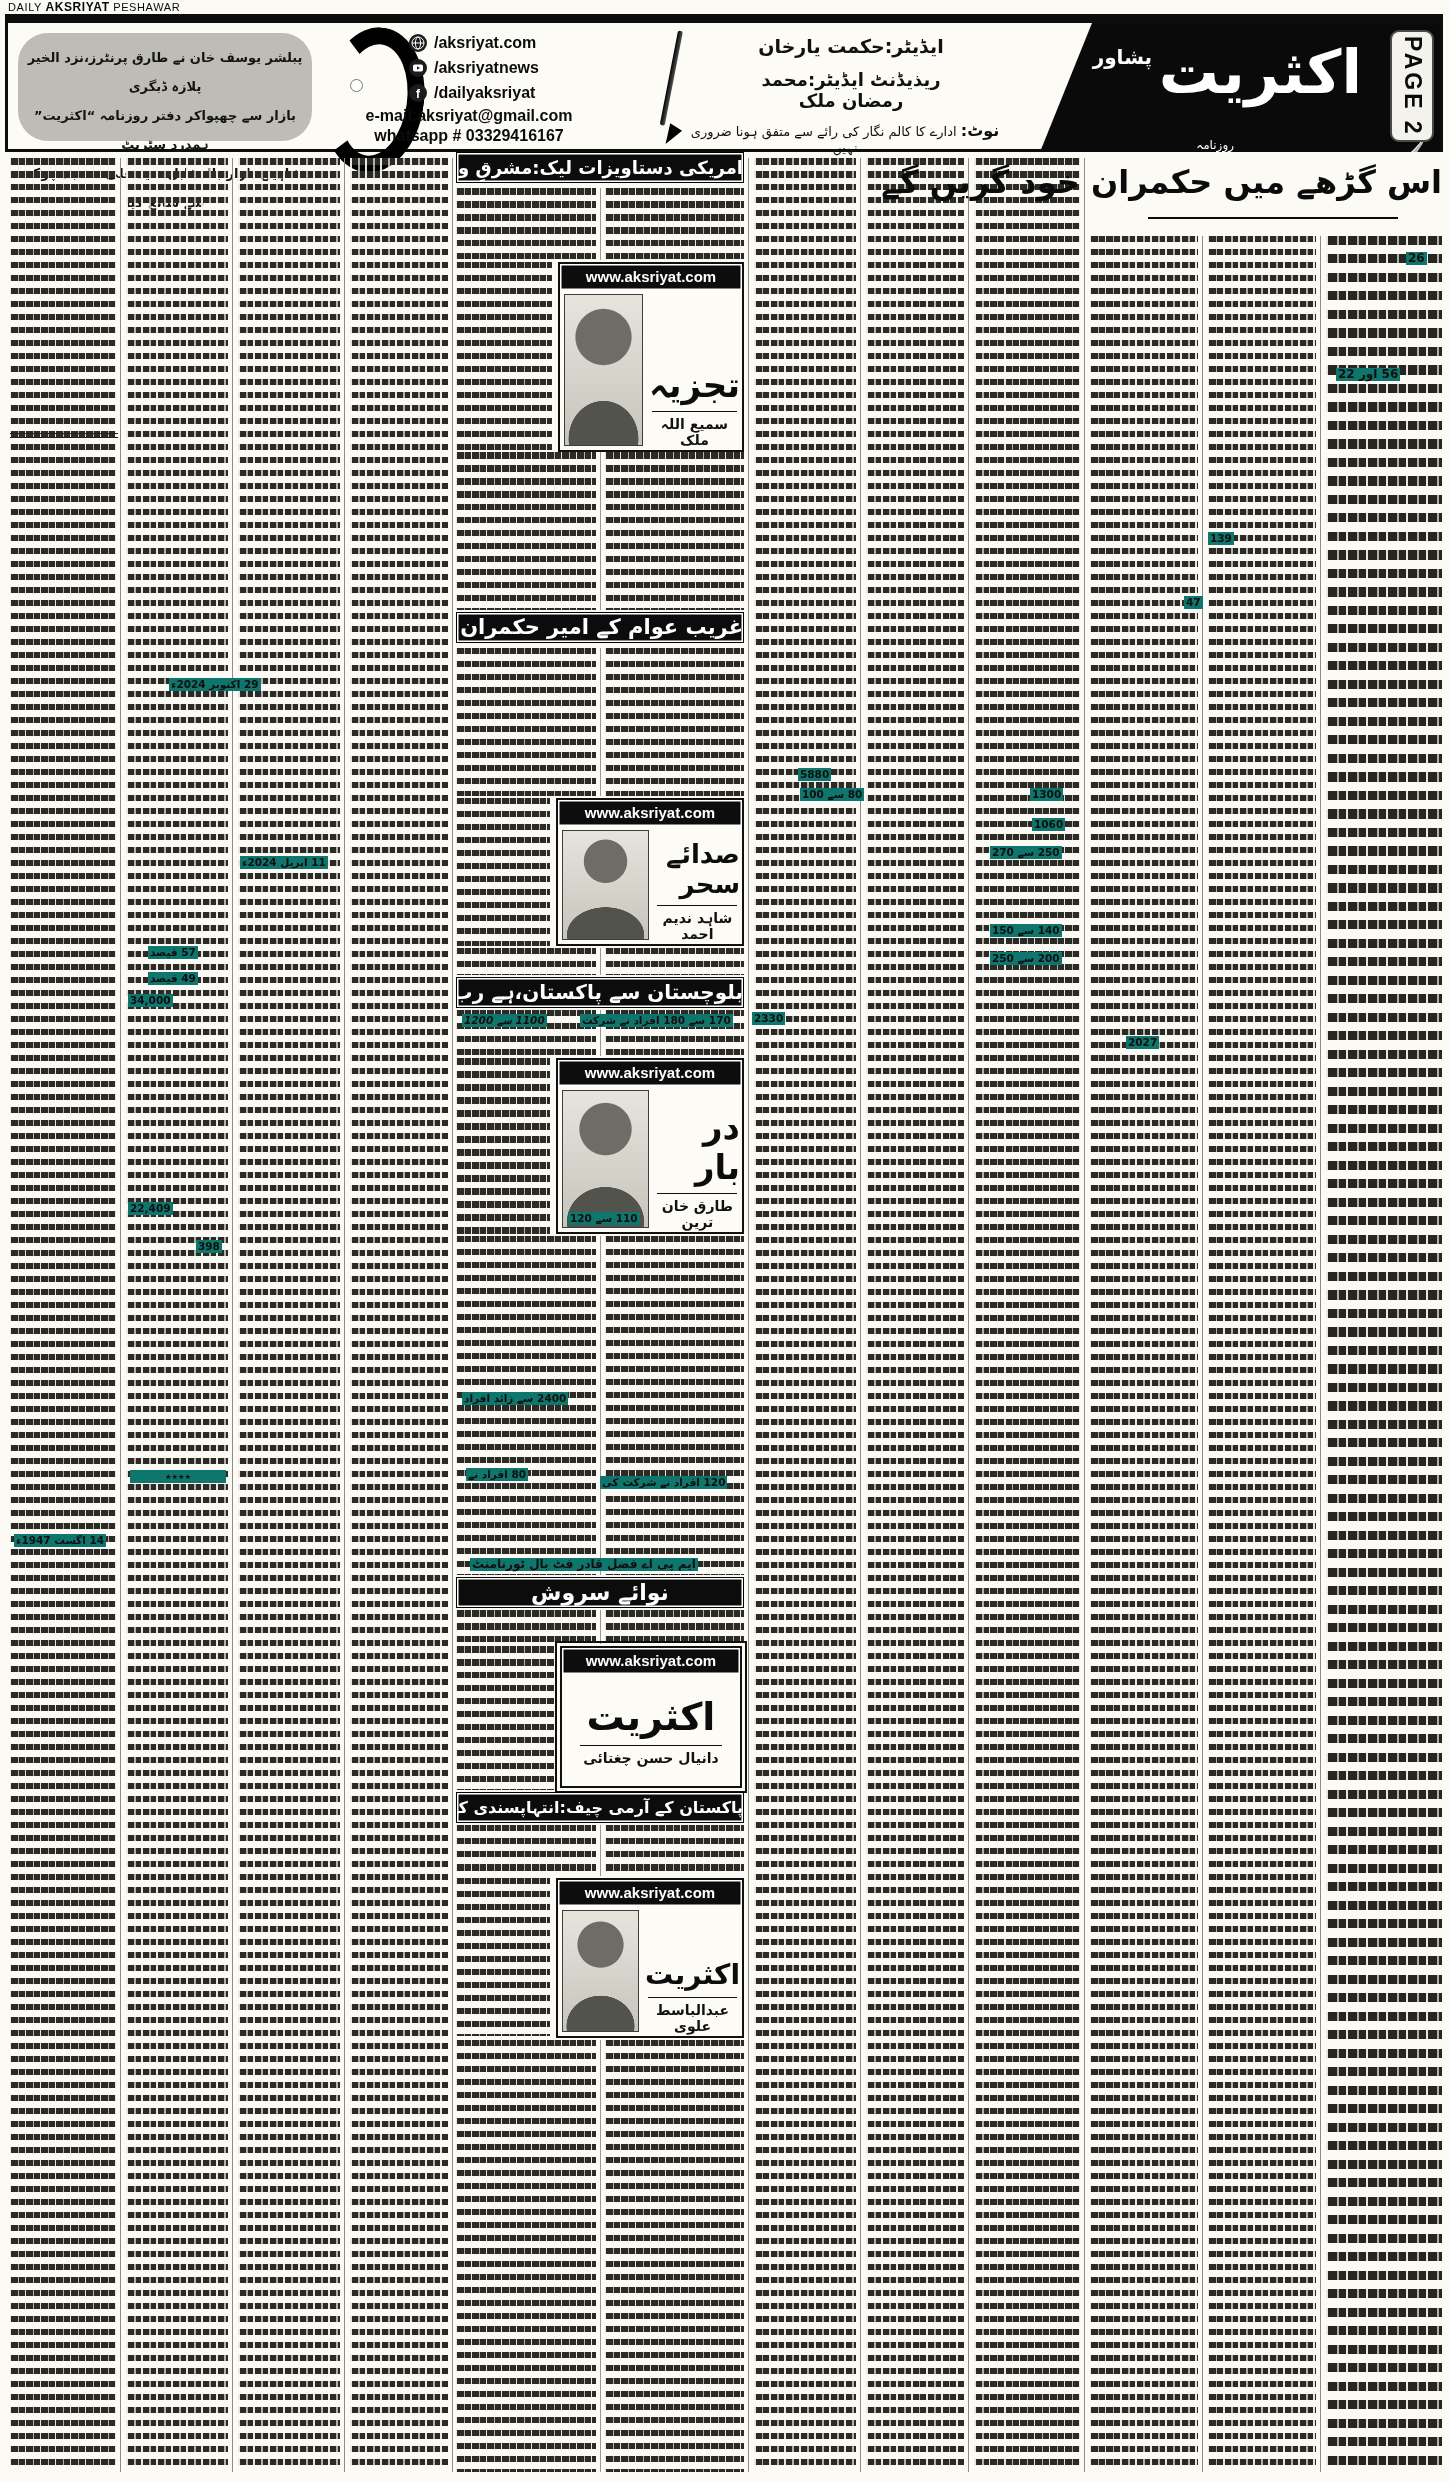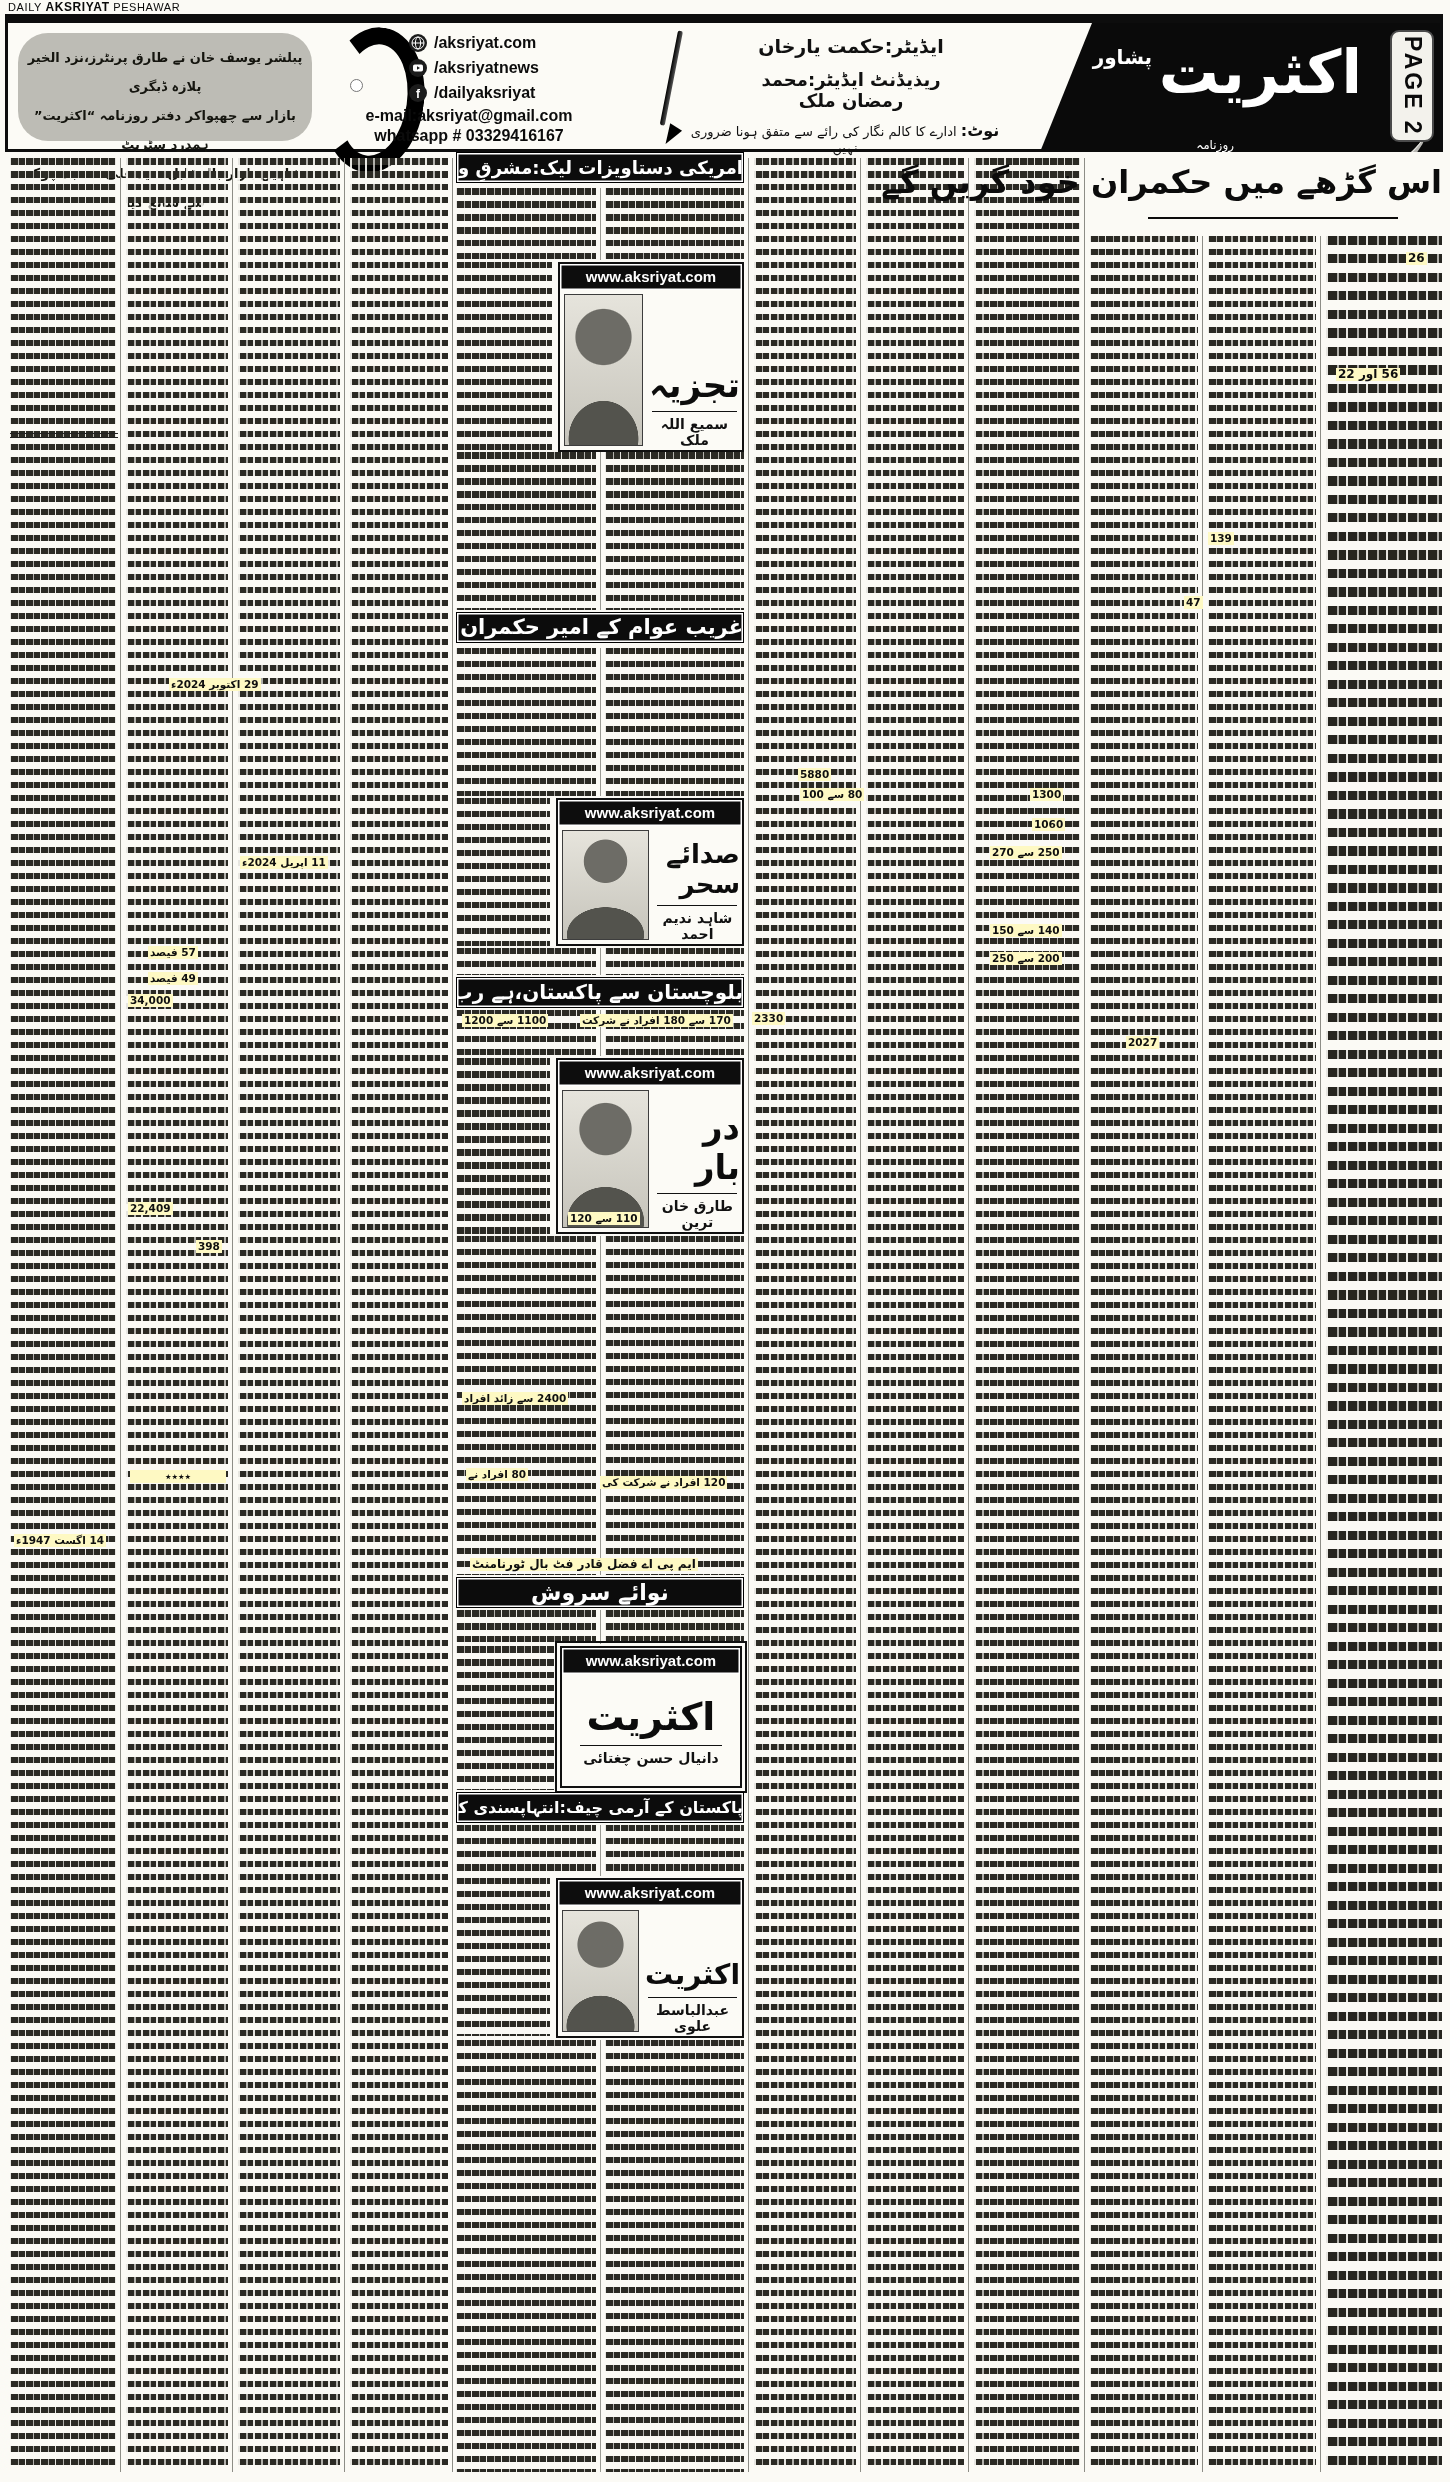--- a/index.html
+++ b/index.html
@@ -86,21 +86,21 @@
      radial-gradient(circle at 50% 28%, #6d6c66 0 24%, rgba(0,0,0,0) 25%),
      radial-gradient(ellipse 75% 42% at 50% 96%, #53534d 0 60%, rgba(0,0,0,0) 61%),
      linear-gradient(180deg,#e6e4dc,#c6c4bb);}
   .abox-right{flex:1;display:flex;flex-direction:column;justify-content:flex-end;align-items:center;
               direction:rtl;padding:2px;}
   .col-title{font-weight:800;color:#0c0c0c;}
   .name-bar{margin-top:6px;border-top:1.5px solid #111;width:94%;text-align:center;font-weight:700;
             font-size:14px;padding-top:4px;direction:rtl;}
   .logo-box .abox-body{flex-direction:column;align-items:center;justify-content:center;}
   
-  .frag{position:absolute;background:#fef9c3;font-weight:700;font-size:10.5px;direction:rtl;
+  .frag{position:absolute;background:#0f766e;font-weight:700;font-size:10.5px;direction:rtl;
         padding:0 2px;color:#0f0f0f;white-space:nowrap;line-height:13px;}
   .frag.big{font-size:12px;}
   .stars{letter-spacing:5px;font-size:12px;text-align:center;}
 </style>
 </head>
 <body>
 
 <div id="page">
 
   <div class="topstrip">
@@ -310,21 +310,21 @@
         <div class="name-bar">عبدالباسط علوی</div>
       </div>
     </div>
   </div>
   <div class="twocol" style="left:456px;top:2040px;width:288px;height:432px;">
     <div class="c"></div>
       <div class="cdiv"></div>
       <div class="c"></div>
   </div>
 
-  <span class="frag" style="left:462px;top:1014px;">1100 سے 1200</span>
+  <span class="frag" style="left:462px;top:1014px;font-style:italic;">1100 سے 1200</span>
   <span class="frag" style="left:580px;top:1014px;">170 سے 180 افراد نے شرکت</span>
   <span class="frag" style="left:752px;top:1012px;">2330</span>
   <span class="frag" style="left:568px;top:1212px;">110 سے 120</span>
   <span class="frag" style="left:462px;top:1392px;">2400 سے زائد افراد</span>
   <span class="frag" style="left:466px;top:1468px;">80 افراد نے</span>
   <span class="frag" style="left:600px;top:1476px;">120 افراد نے شرکت کی</span>
   <span class="frag" style="left:798px;top:768px;">5880</span>
   <span class="frag" style="left:1030px;top:788px;">1300</span>
   <span class="frag" style="left:1032px;top:818px;">1060</span>
   <span class="frag" style="left:990px;top:846px;">250 سے 270</span>

